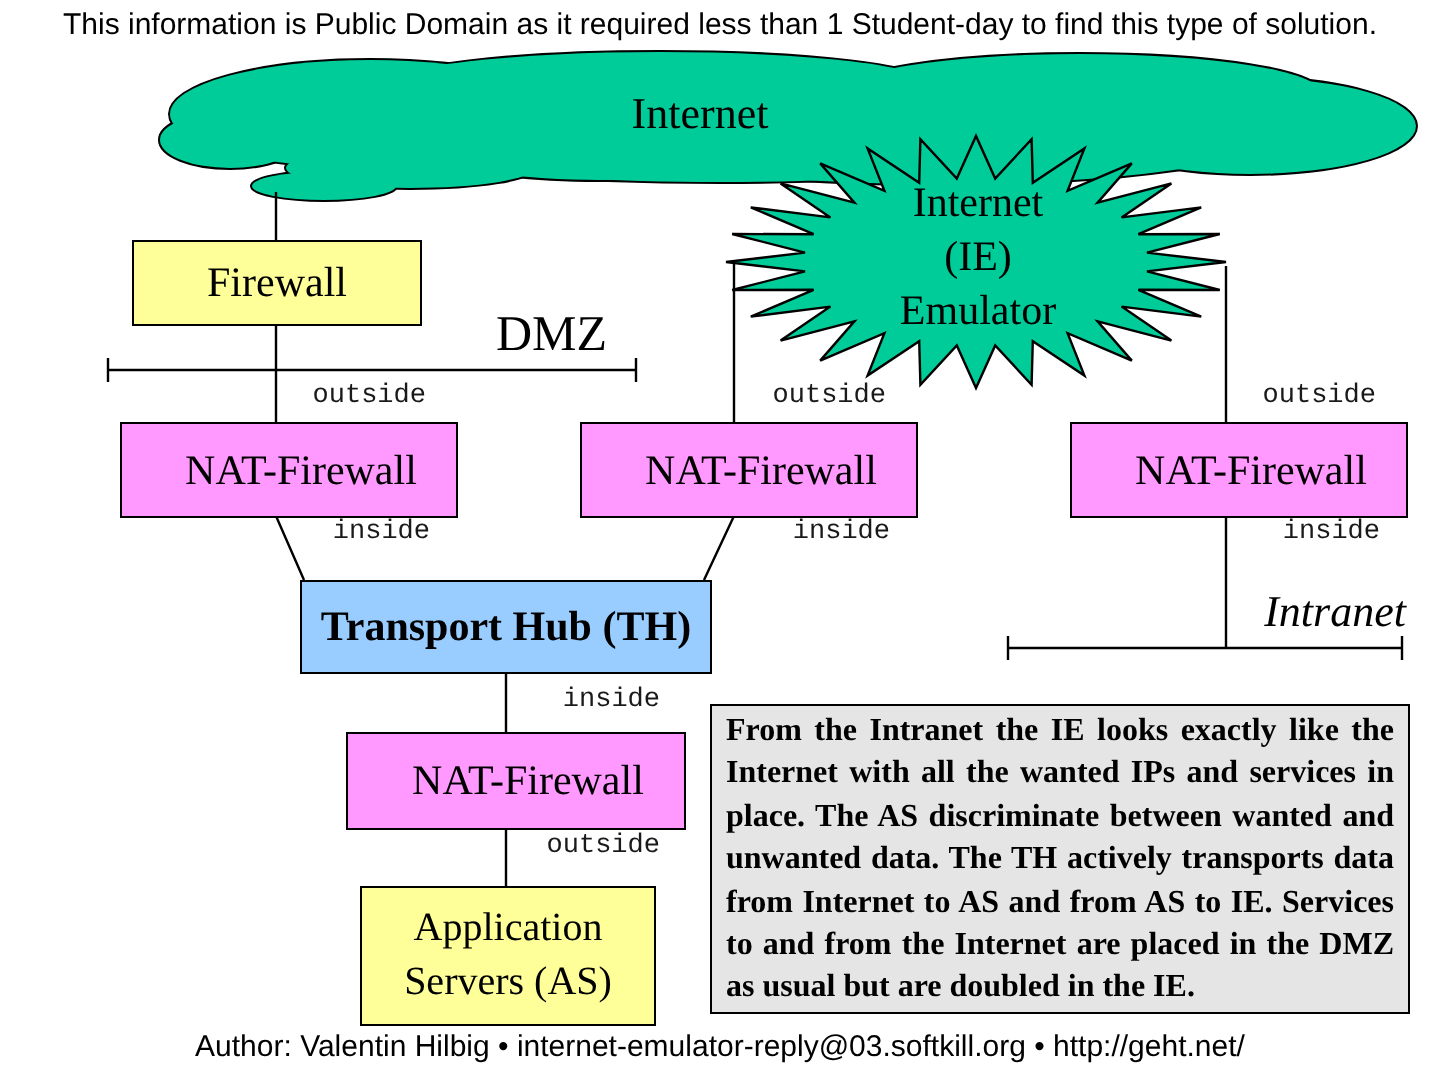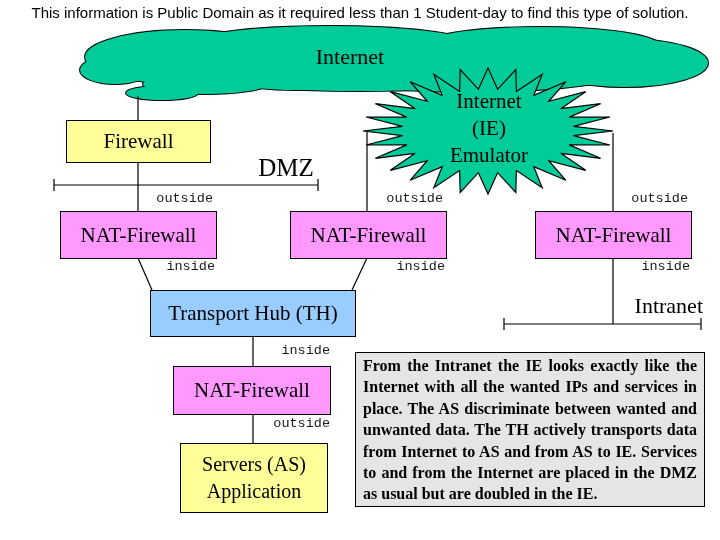--- a/index.html
+++ b/index.html
@@ -12,37 +12,37 @@
   #cloud-fill ellipse   { fill:var(--green); }
   #starburst { fill:var(--green); stroke:var(--line); stroke-width:1.2; }
   .connector { stroke:var(--line); stroke-width:1.2; fill:none; }
 
   .box {
     position:absolute; z-index:2; border:1px solid #000;
     display:flex; align-items:center; justify-content:center;
     font-size:21px; color:#000; text-align:center;
   }
   .yellow { background:var(--yellow); }
-  .pink   { background:var(--pink); }
-  .blue   { background:var(--blue); }
+  .pink   { background:var(--pink);padding-left:12px; }
+  .blue   { background:var(--blue);font-weight:bold; }
 
   .lbl { position:absolute; z-index:2; color:#000; }
   .port {
     position:absolute; z-index:2; font-family:Liberation Mono, monospace;
     font-size:13.5px; color:#1a1a1a; text-align:right;
   }
   .sans-line {
     position:absolute; z-index:2; left:0; width:720px; text-align:center;
     font-family:"Liberation Sans", sans-serif; font-size:15px; color:#000;
   }
   #ie-label { left:379px; top:88px; width:220px; text-align:center;
     font-size:21px; line-height:27px; z-index:2; position:absolute; }
   #internet-label { left:270px; top:44px; width:160px; text-align:center; font-size:22px; }
-  #dmz-label { left:248px; top:154px; width:76px; font-size:25px;text-align:center; }
-  #intranet-label { left:600px; top:293px; width:103px; text-align:right; font-size:22px; }
+  #dmz-label { left:248px; top:154px; width:76px; font-size:25px; }
+  #intranet-label { left:600px; top:293px; width:103px; text-align:right; font-size:22px;font-style:italic; }
   #note-box {
     position:absolute; z-index:2; left:355px; top:352px; width:350px; height:155px;
     border:1px solid #000; box-sizing:border-box; background:#e5e5e5;
     font-size:16px; line-height:21.4px; font-weight:bold; color:#000;
     padding:2px 7px 0 7px; text-align:justify;
   }
 </style>
 </head>
 <body>
 
@@ -123,22 +123,23 @@
 
   <div class="port" style="left:180px; top:343px; width:150px;">inside</div>
 
   <div class="box pink" style="left:173px; top:366px; width:156px; height:47px;">
     <span>NAT-Firewall</span>
   </div>
 
   <div class="port" style="left:180px; top:416px; width:150px;">outside</div>
 
   <div class="box yellow" style="left:180px; top:443px; width:146px; height:68px; flex-direction:column; font-size:20px; line-height:27px;">
+    <div>Application</div>
     <div>Servers (AS)</div>
-    <div>Application</div>
   </div>
 
   <div id="note-box">
     <span>From the Intranet the IE looks exactly like the Internet with all the wanted IPs and services in place.  The AS discriminate between wanted and unwanted data. The TH actively transports data from Internet to AS and from AS to IE. Services to and from the Internet are placed in the DMZ as usual but are doubled in the IE.</span>
   </div>
 
+  <div class="sans-line" style="top:515px;">Author: Valentin Hilbig • internet-emulator-reply@03.softkill.org • http://geht.net/</div>
 
 </div>
 
 </body></html>

